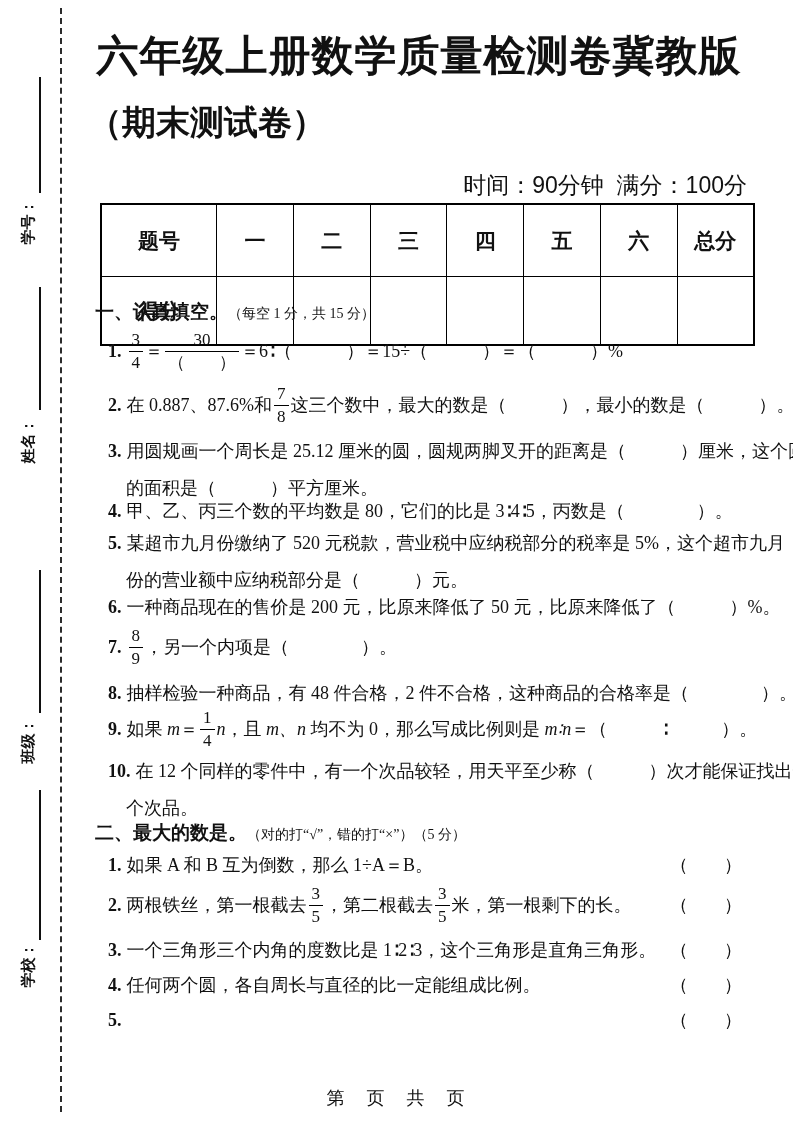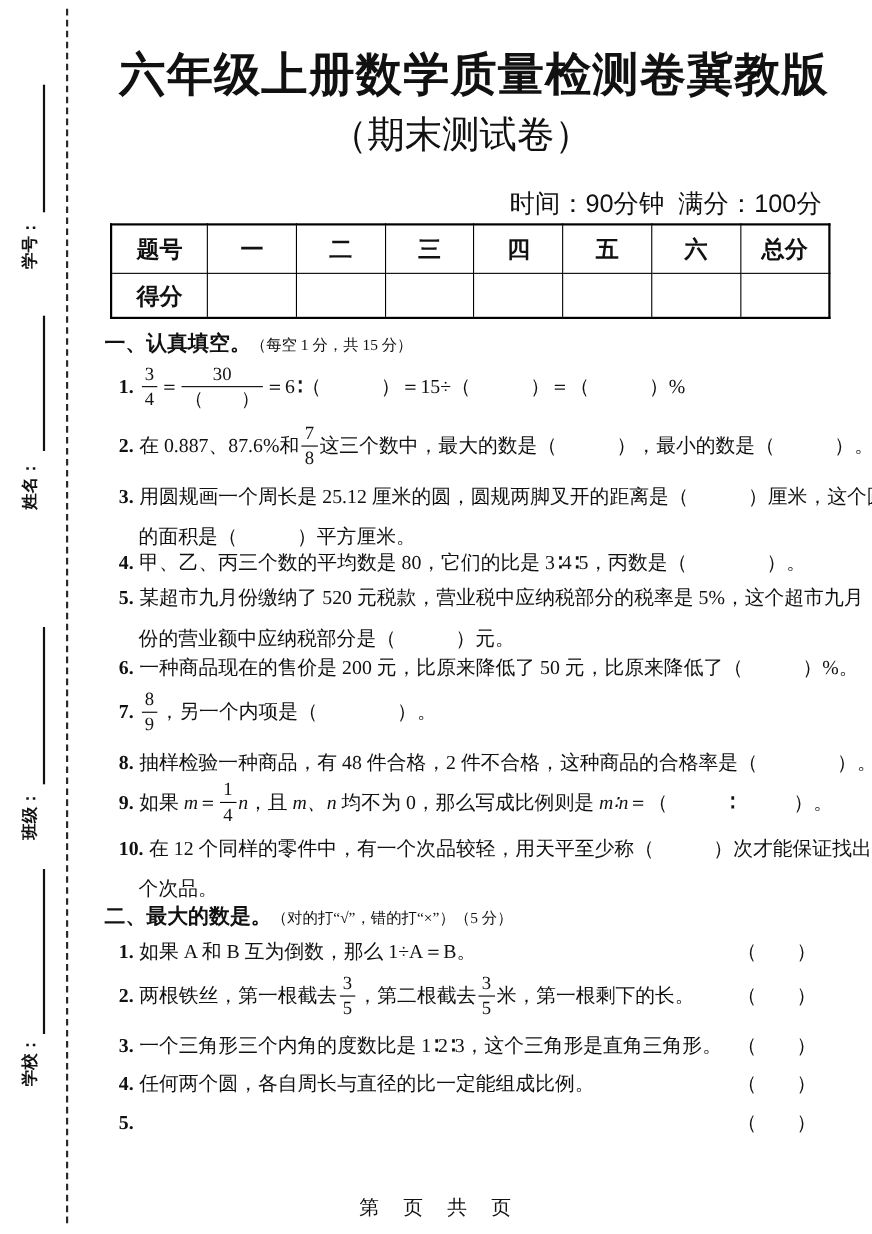--- a/index.html
+++ b/index.html
@@ -21,42 +21,42 @@
     font-weight:700;font-size:15px;white-space:pre;
     transform:rotate(-90deg);
   }
   .sb-label.f1{left:0;top:212px;}
   .sb-label.f2{left:0;top:431px;}
   .sb-label.f3{left:0;top:731px;}
   .sb-label.f4{left:0;top:955px;}
 
   
   .title{
-    position:absolute;top:28px;left:88px;width:662px;margin:12px;
+    position:absolute;top:28px;left:88px;width:662px;margin:0;
     text-align:center;font-family:"Liberation Sans","DejaVu Sans",sans-serif;
     font-size:42px;font-weight:900;letter-spacing:1px;white-space:nowrap;
   }
   .subtitle{
     position:absolute;top:100px;left:88px;width:662px;
-    text-align:center;font-family:"Liberation Sans","DejaVu Sans",sans-serif;
-    font-size:34px;font-weight:400;white-space:pre;
+    text-align:left;font-family:"Liberation Sans","DejaVu Sans",sans-serif;
+    font-size:34px;font-weight:700;white-space:pre;
   }
   .meta{
     position:absolute;top:170px;left:95px;width:652px;text-align:right;
     font-family:Liberation Sans, sans-serif;font-size:23px;white-space:pre;
   }
 
   
   .score-table{
     position:absolute;top:203px;left:100px;width:655px;
     border-collapse:collapse;table-layout:fixed;border:2.5px solid #000;
   }
   .score-table td{
     border:1.6px solid #000;text-align:center;vertical-align:middle;
-    font-size:21px;font-weight:600;padding:0;
+    font-size:21px;font-weight:600;padding:14px;
   }
   .score-table tr.hdr td{height:43px;}
   .score-table tr.scr td{height:39px;}
   .score-table td.c0{width:13.2%;}
 
   
   .sec-head{position:absolute;left:95px;white-space:pre;font-size:19px;}
   .sec-head .sec-bold{font-family:"Liberation Sans","DejaVu Sans",sans-serif;font-weight:800;}
   .sec-head .sec-note{font-size:14px;}
   .sec1{top:299px;}

